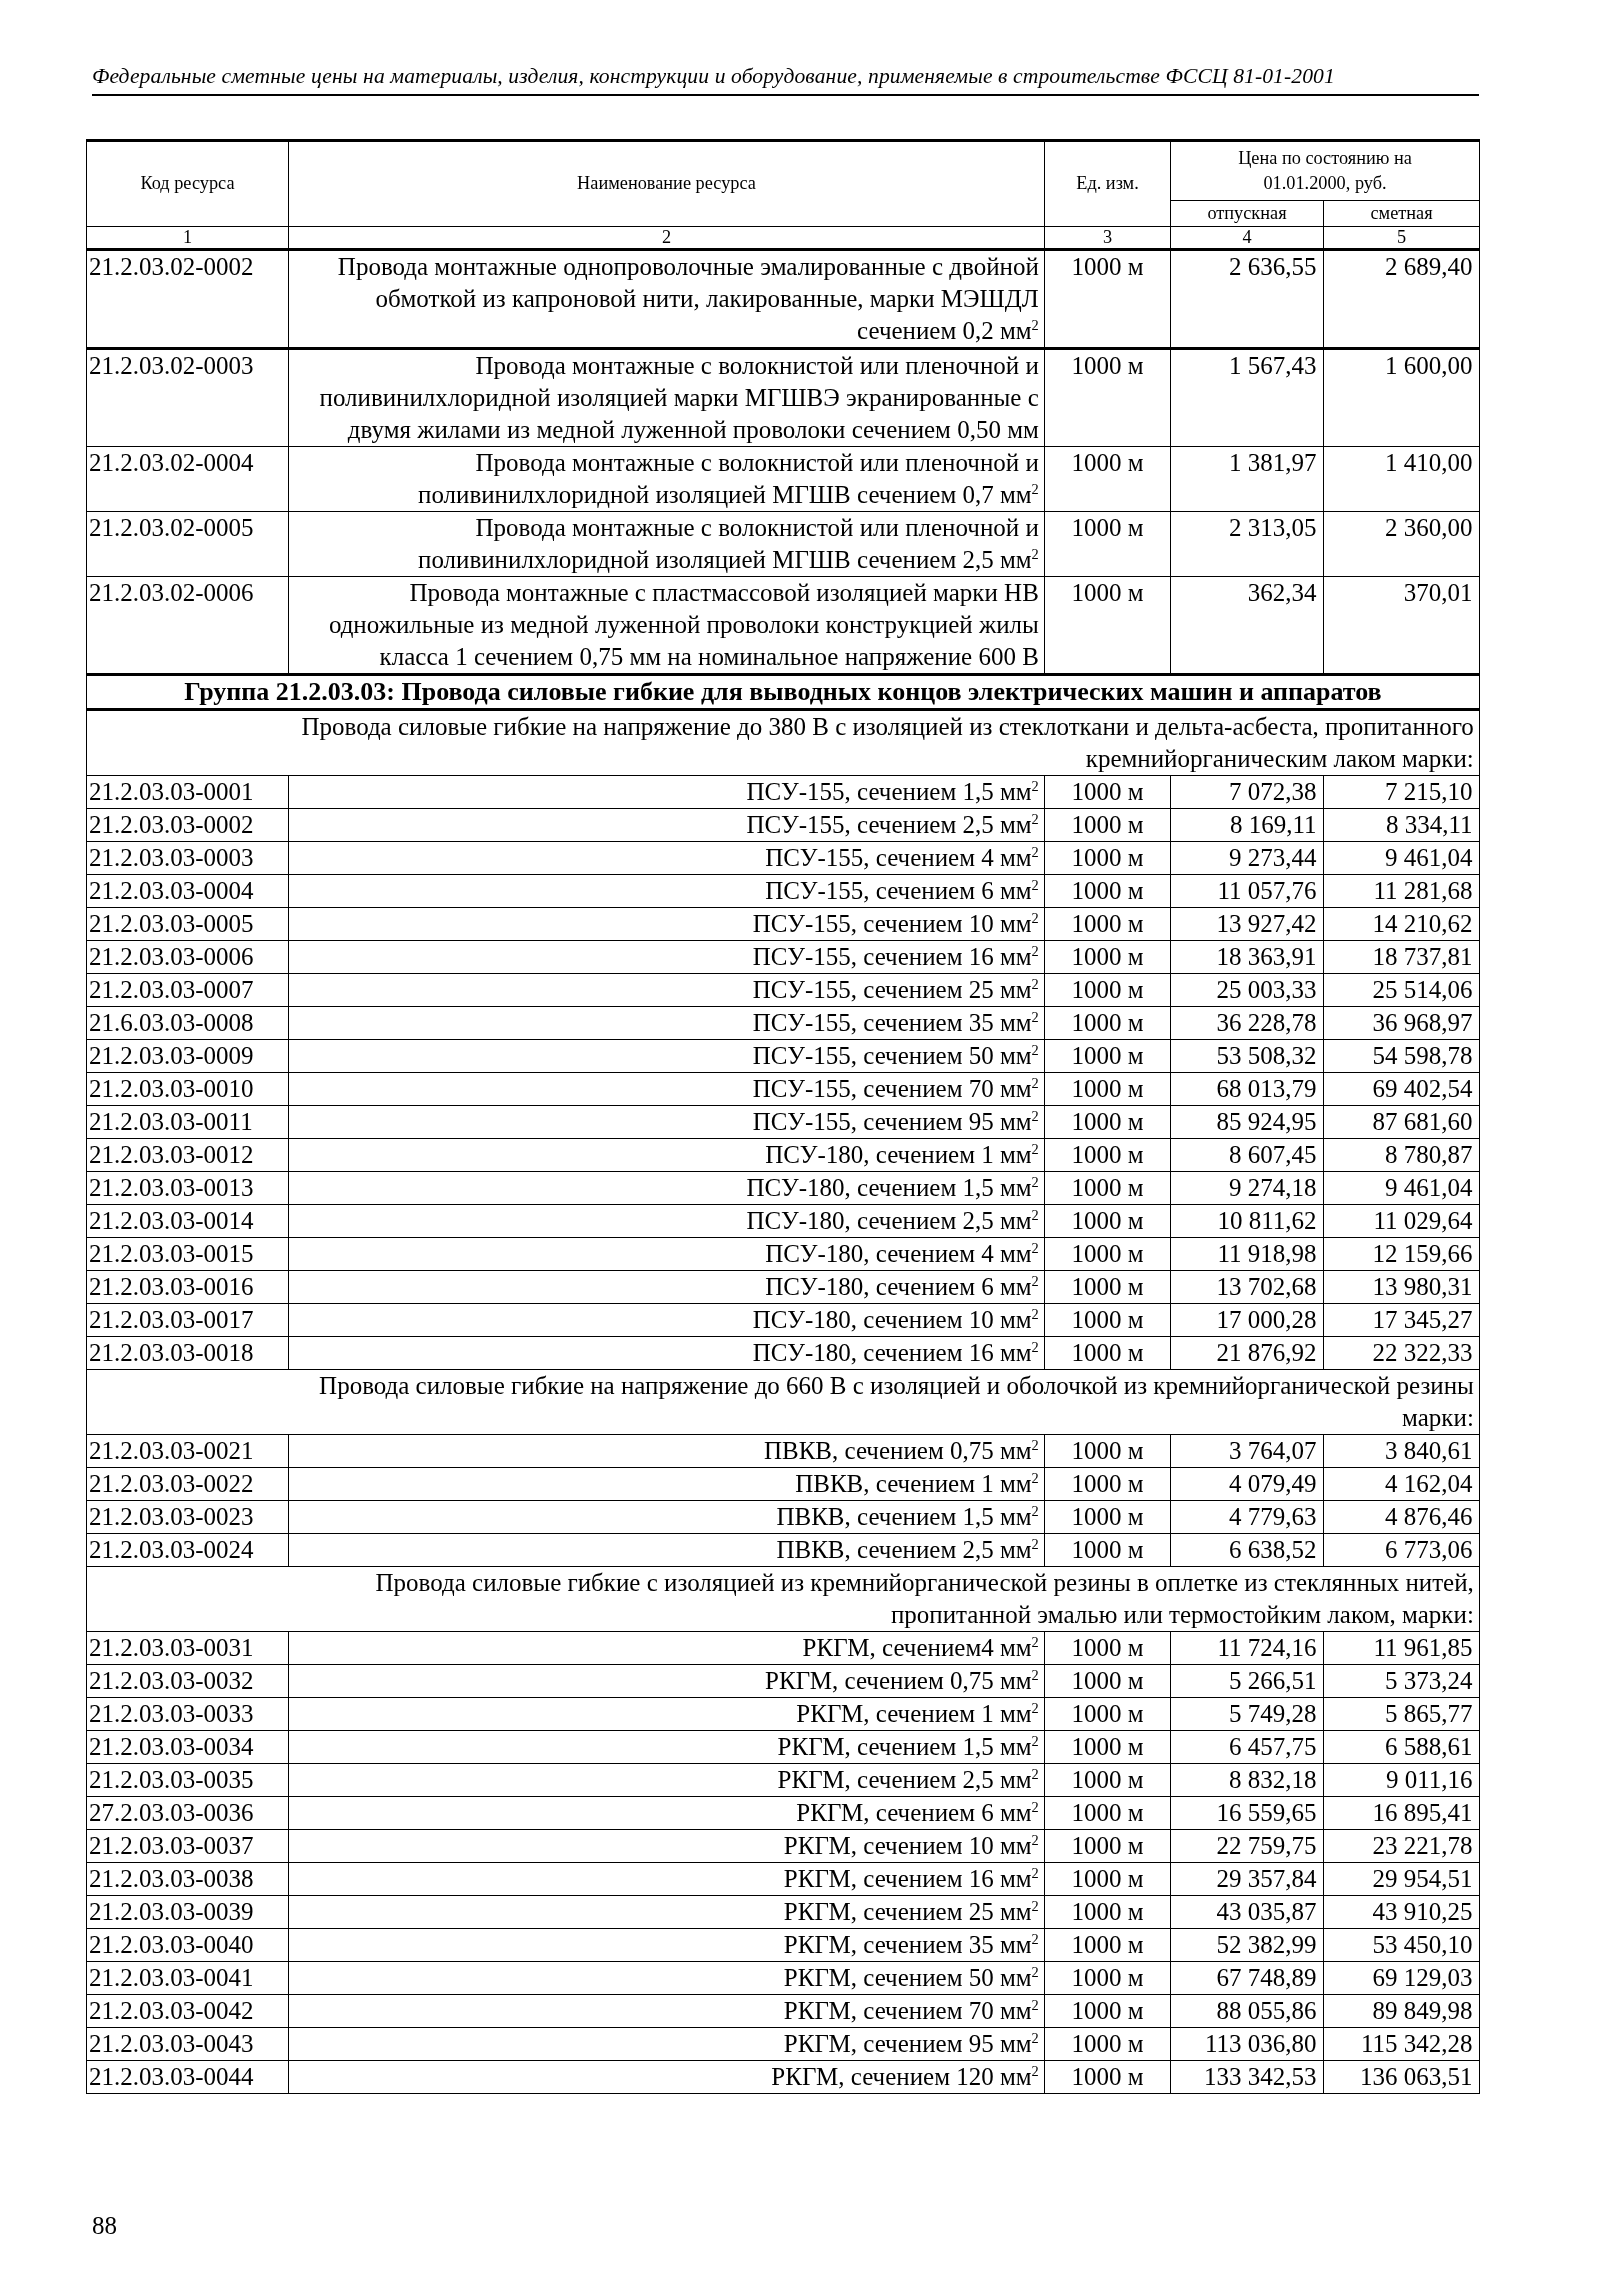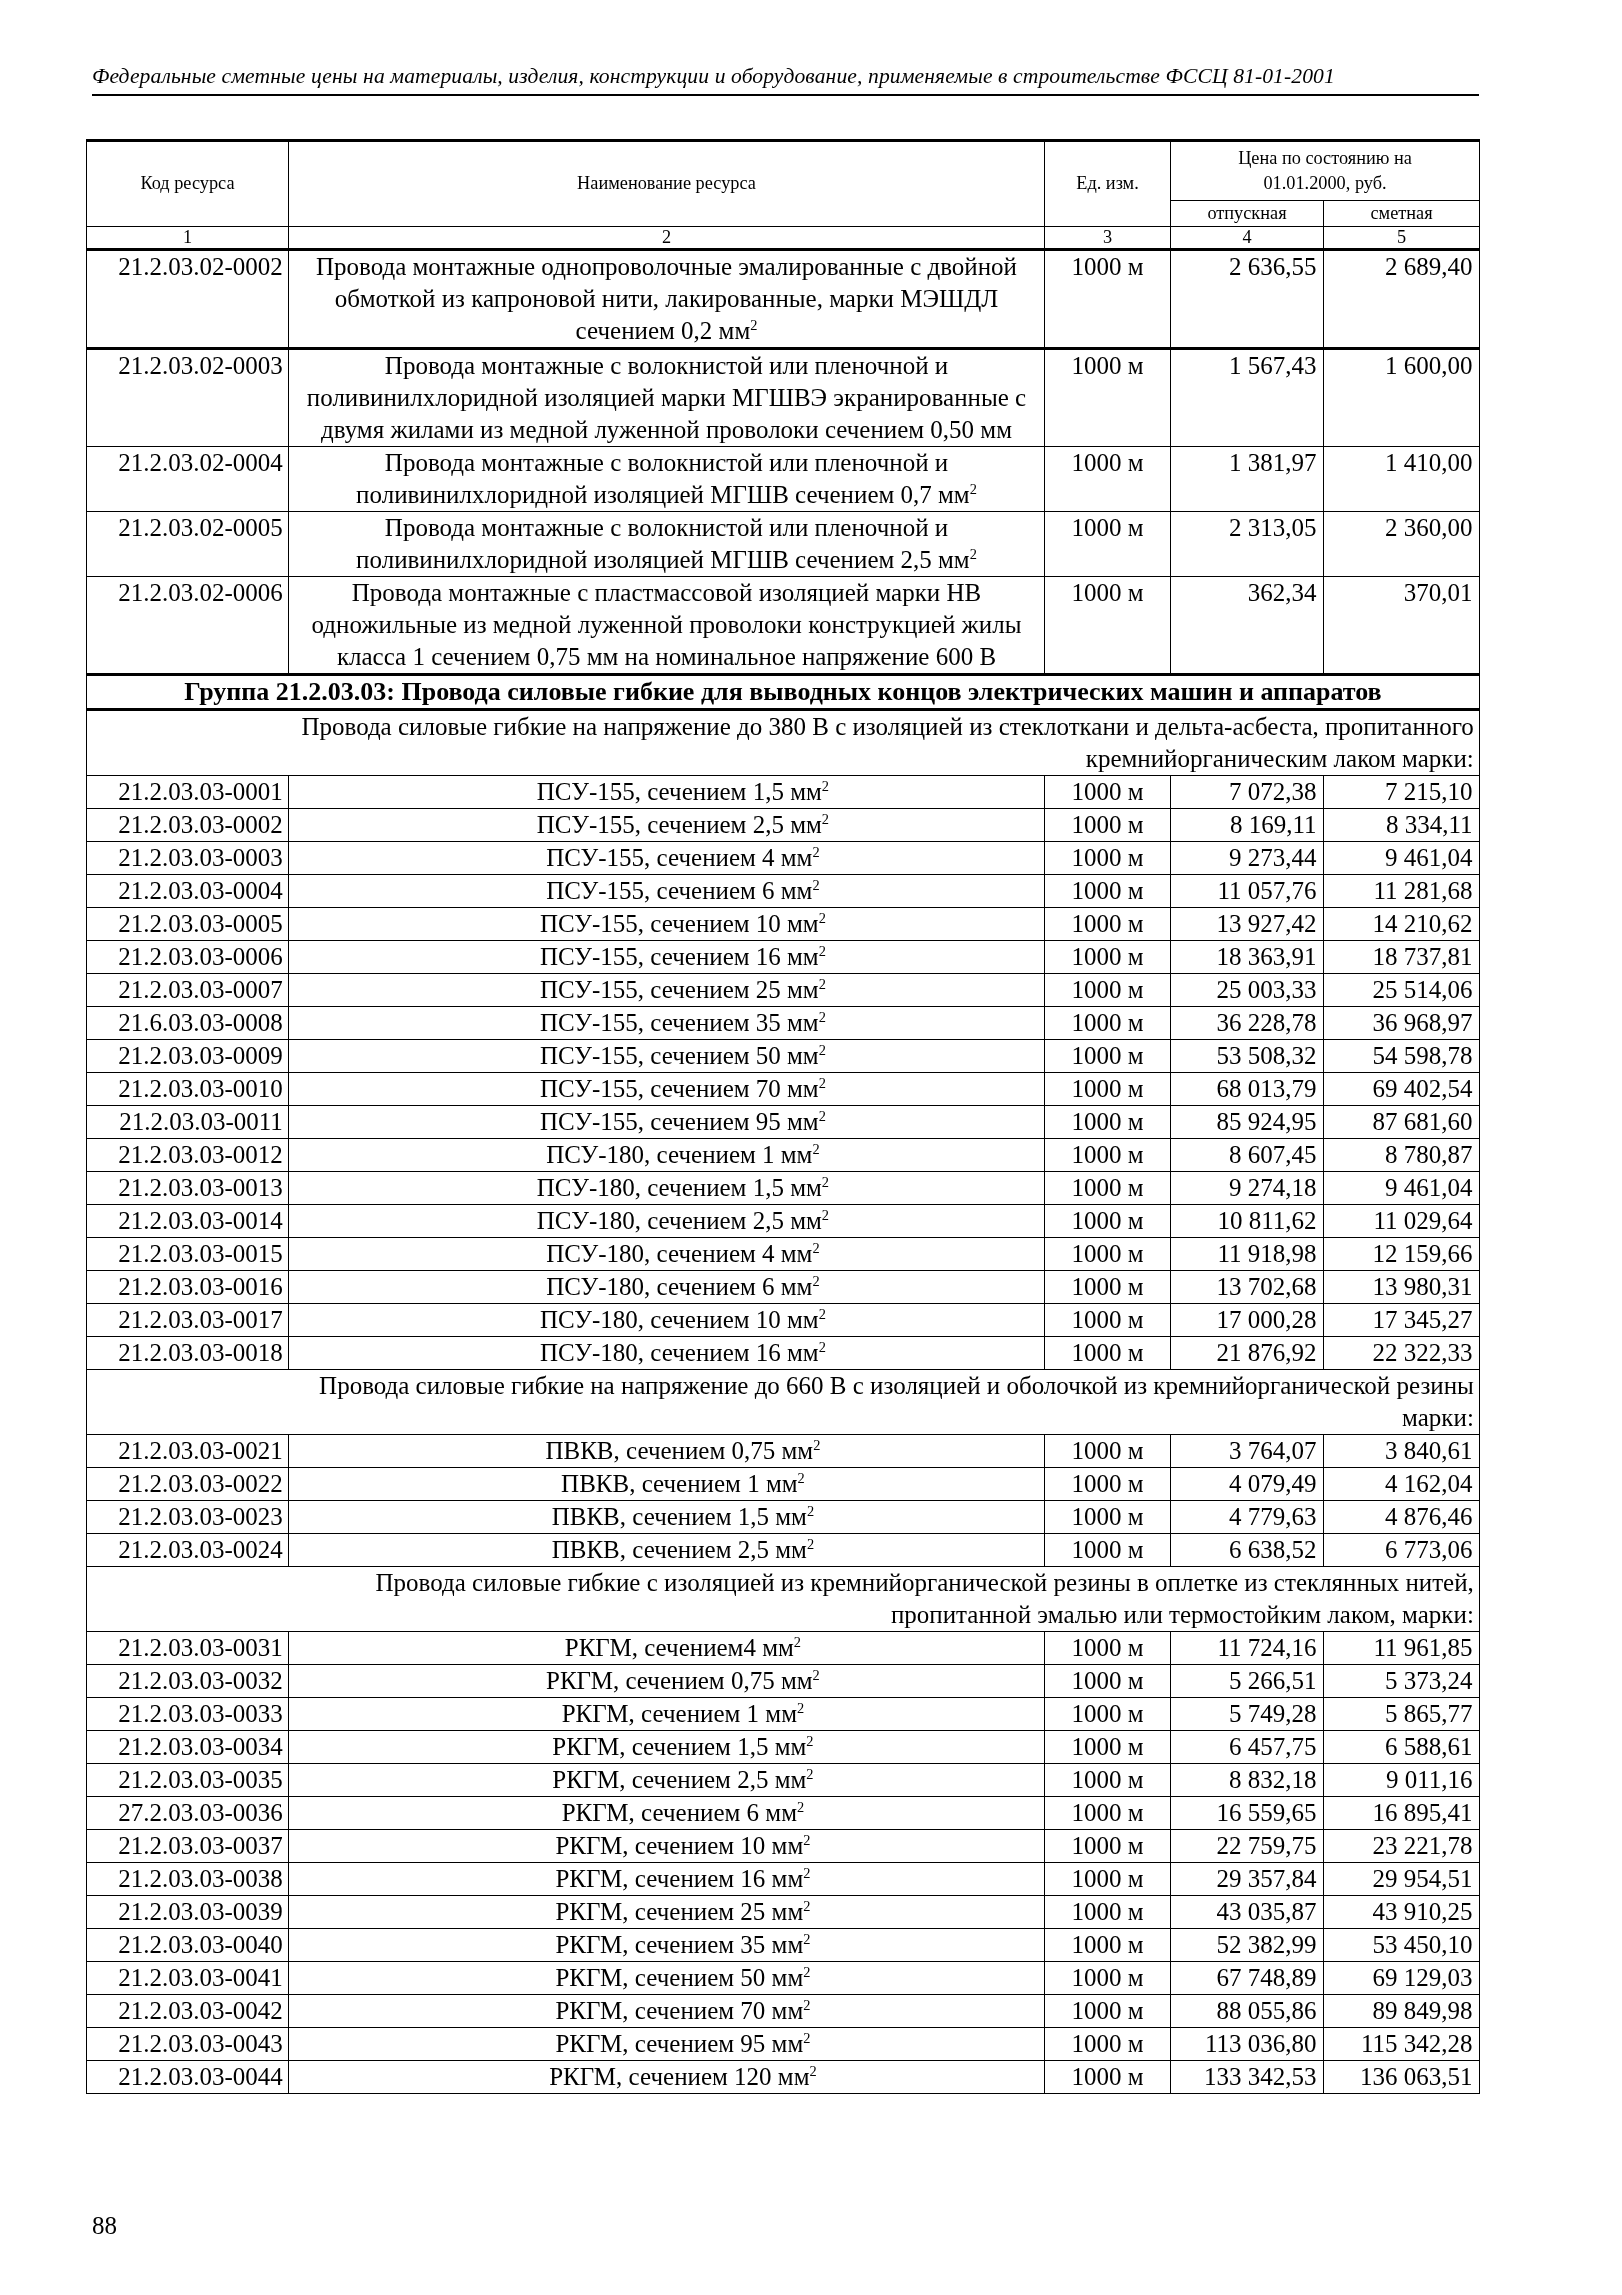--- a/index.html
+++ b/index.html
@@ -4,24 +4,24 @@
 <style>
   html, body { margin:0; padding:0; background:#ffffff; }
   body { width:1623px; height:2295px; position:relative; font-family:"Liberation Serif", "DejaVu Serif", serif; color:#000; }
   .running-head { position:absolute; left:92px; top:64px; width:1387px; font-style:italic; font-size:21.6px; letter-spacing:0.1px; white-space:nowrap; overflow:hidden; border-bottom:2px solid #000; padding-bottom:5.2px; }
   table { position:absolute; left:86px; top:139px; width:1394px; border-collapse:collapse; table-layout:fixed; font-size:25px; line-height:32px; }
   col.c1 { width:202px; } col.c2 { width:756px; } col.c3 { width:126px; } col.c4 { width:153px; } col.c5 { width:156px; }
   td, th { border:1.3px solid #000; padding:0 5.2px; vertical-align:top; font-weight:normal; }
   thead th { font-size:18.3px; line-height:25px; vertical-align:middle; text-align:center; }
   thead tr.top th { border-top:3.3px solid #000;margin-left:33px; }
   thead tr.nums th { border-bottom:3.3px solid #000; font-size:18.3px; line-height:21px; }
-  td.code { text-align:right; padding-left:2px; white-space:nowrap;margin-top:36px; }
+  td.code { text-align:left; padding-left:2px; white-space:nowrap;margin-top:36px; }
   td.unit { text-align:center; white-space:nowrap; }
   td.num { text-align:right; white-space:nowrap; padding-right:6.5px; }
-  td.name { text-align:center; }
+  td.name { text-align:right; }
   td.name.indent { padding-left:38px; }
   tr.item.thick td { border-bottom:3.3px solid #000; }
   tr.group td { text-align:center; font-weight:bold; font-size:26px; line-height:32px; border-top:3.3px solid #000; border-bottom:3.3px solid #000; }
   tr.sub td.subtext { padding-left:5.2px; }
   tr.sub td { border-left:1.3px solid #000; border-right:1.3px solid #000;text-align:right; }
   tr.sub td.subempty { border-right:none; }
   tr.sub td.subtext { border-left:none; }
   sup { font-size:14.4px; line-height:0; vertical-align:super; }
   .page-number { position:absolute; left:92px; top:2212px; font-size:25px; }
 </style>

